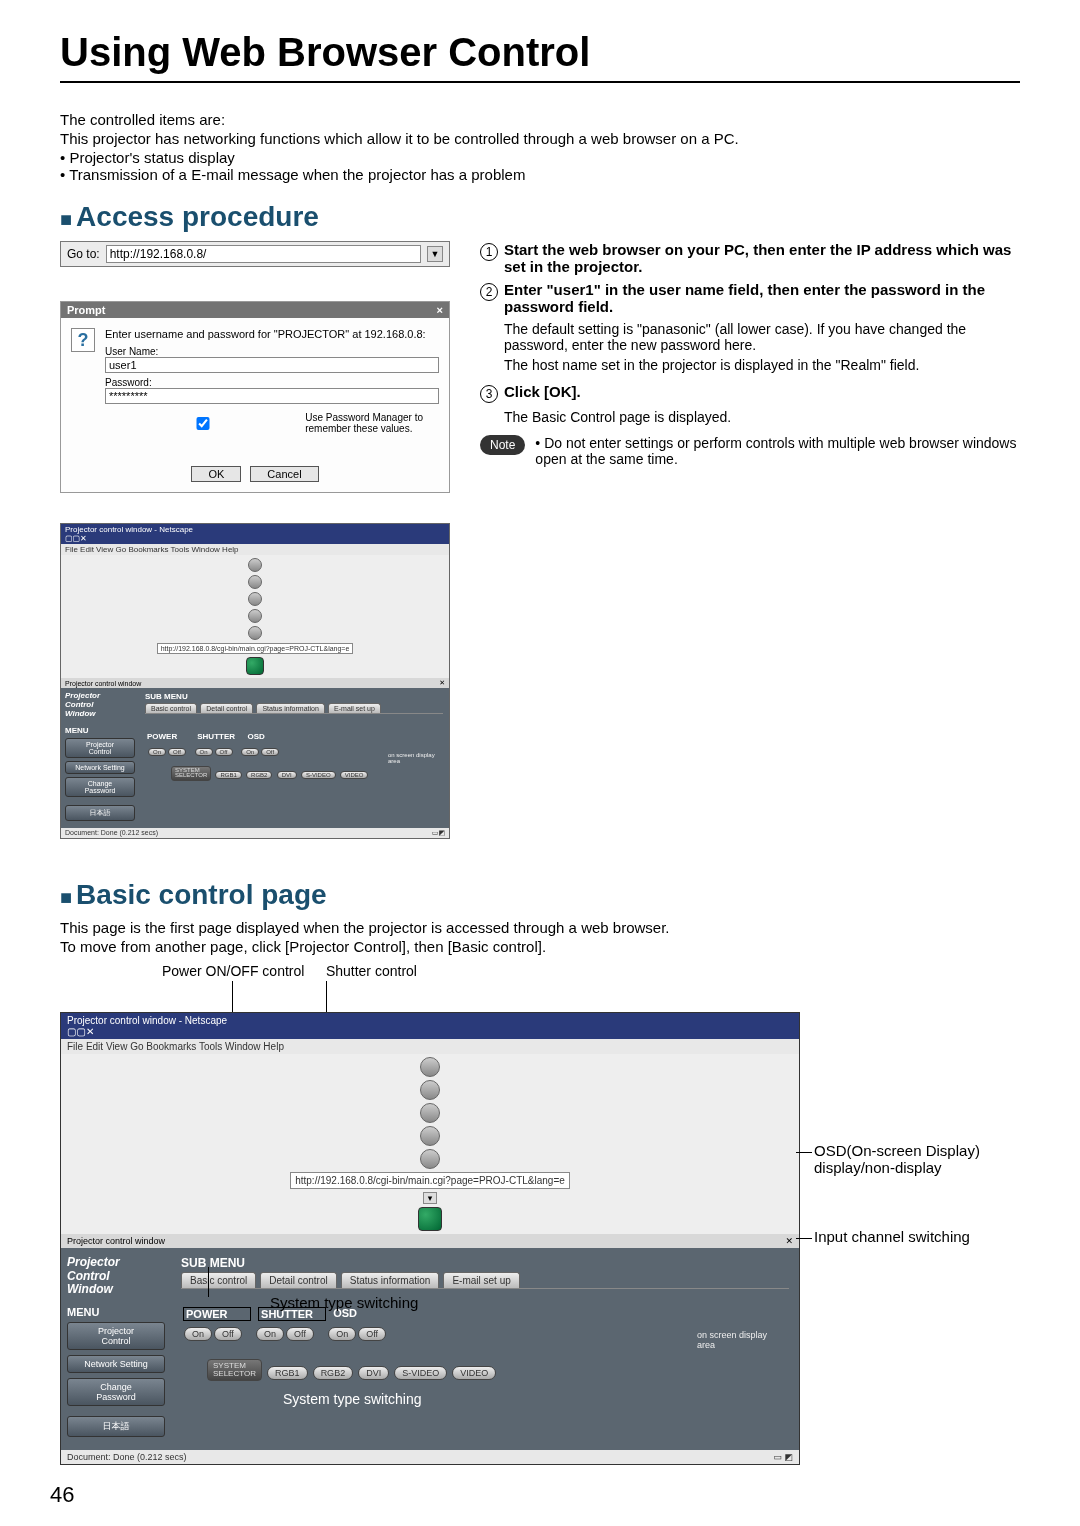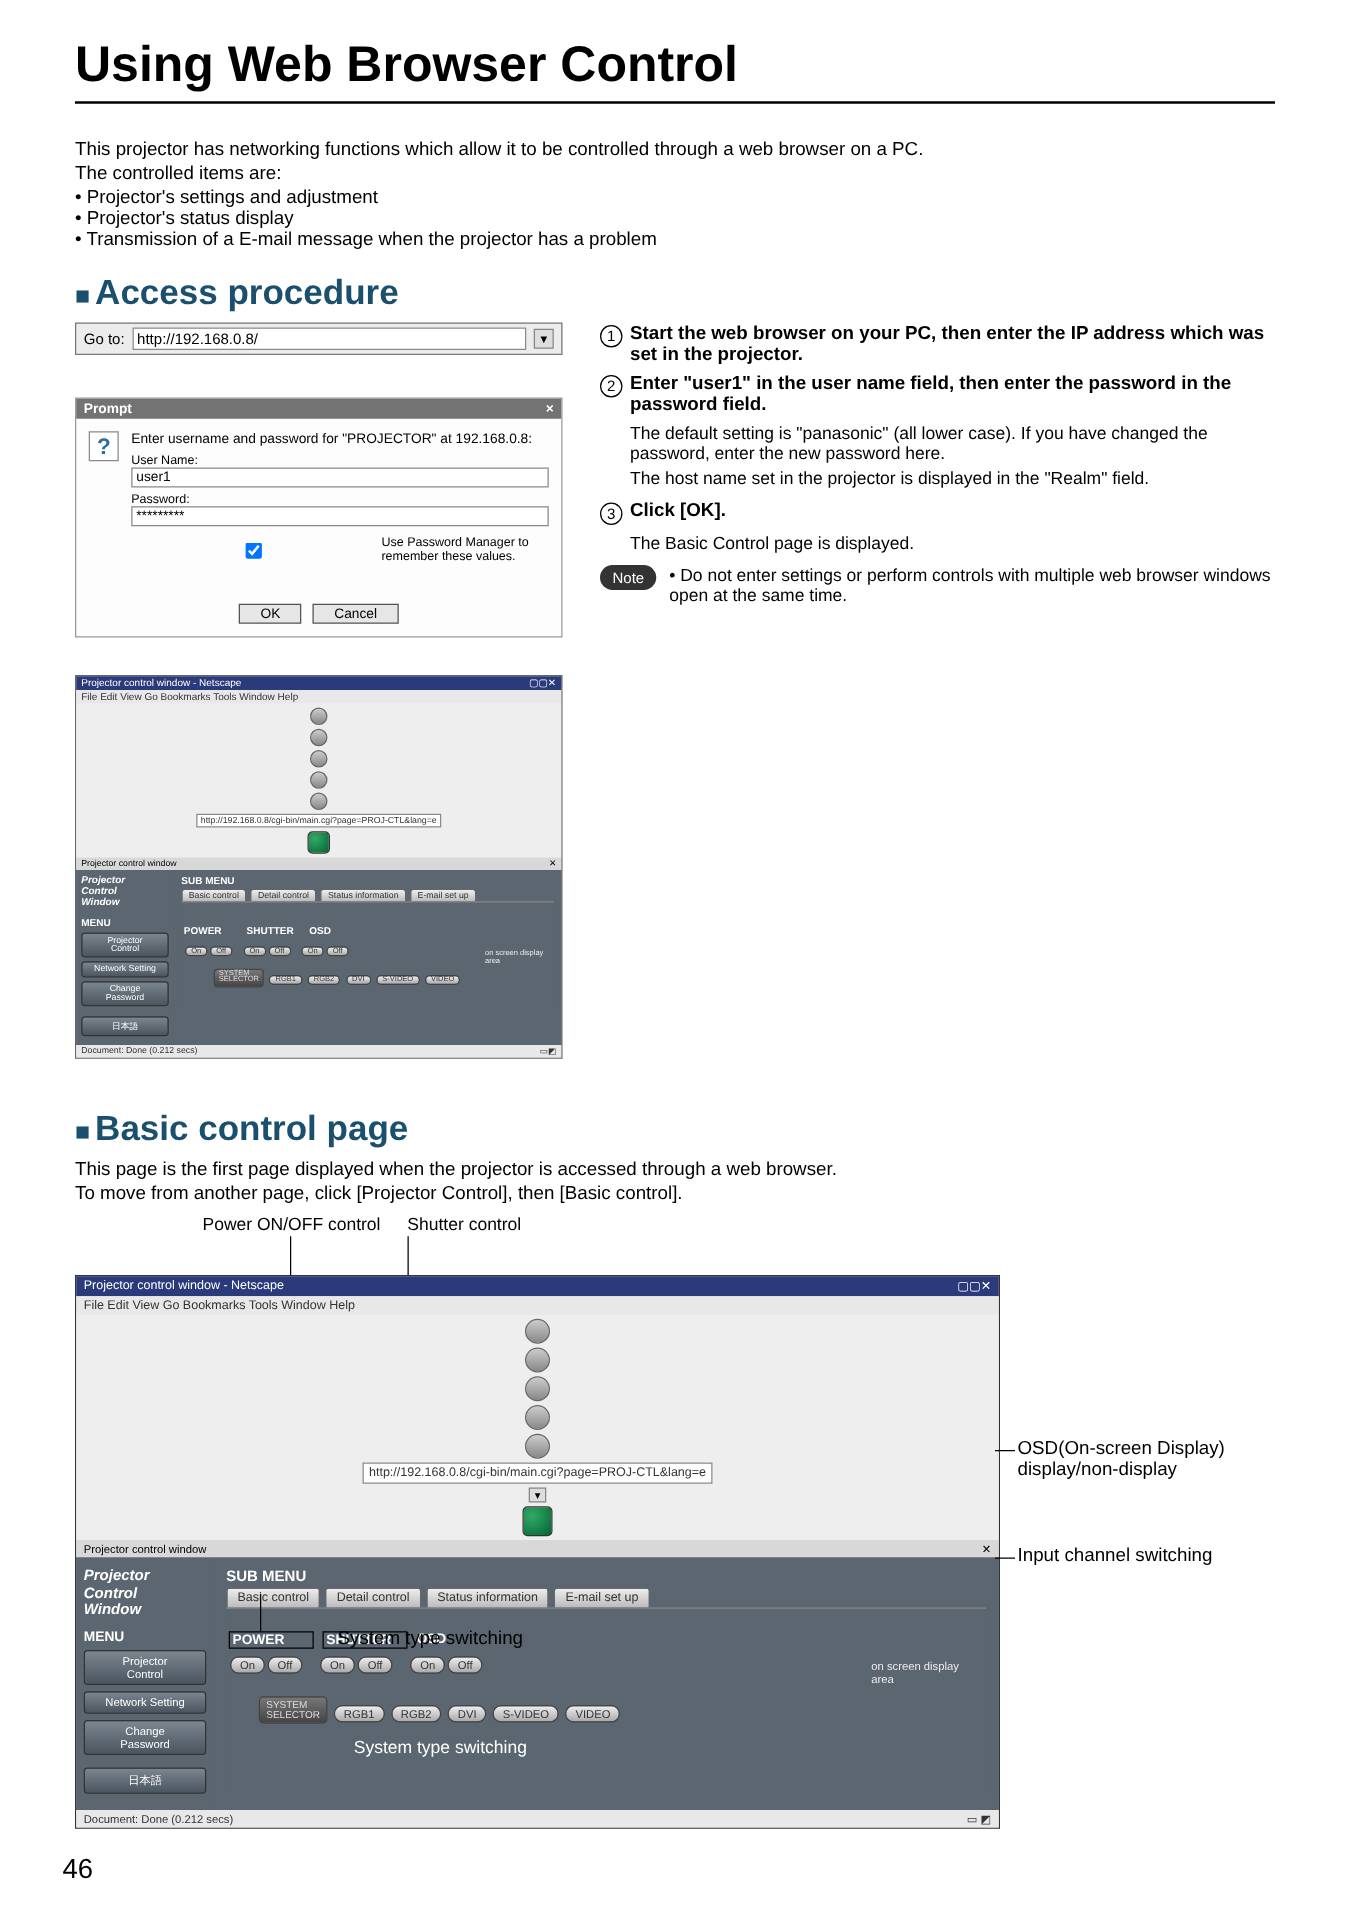--- a/index.html
+++ b/index.html
@@ -111,20 +111,21 @@
     background: #f4f4f4;
     font-size: 8px;
     position: relative;
   }
   .ms-titlebar {
     background: #2a3a7a;
     color: #fff;
     padding: 1px 4px;
     display:flex; justify-content:space-between;
     font-size: 8px;
+    flex-direction: column;
   }
   .ms-menu { background:#e8e8e8; padding:1px 4px; font-size:8px; color:#333; }
   .ms-toolbar {
     background:#eee;
     padding:3px 4px;
     display:flex; align-items:center; gap:3px;flex-direction:column;
   }
   .ms-toolbar .circ {
     width: 14px; height:14px; border-radius:50%;
     background: linear-gradient(#ccc,#888);
@@ -279,24 +280,23 @@
     display:inline-block;
     white-space: nowrap;
   }
 </style>
 </head>
 <body>
 
 <h1 class="title">Using Web Browser Control</h1>
 
 <div class="intro">
+  <p>The controlled items are:</p>
   <p>This projector has networking functions which allow it to be controlled through a web browser on a PC.</p>
-  <p>The controlled items are:</p>
   <ul>
-    <li>• Projector's settings and adjustment</li>
     <li>• Projector's status display</li>
     <li>• Transmission of a E-mail message when the projector has a problem</li>
   </ul>
 </div>
 
 <h2 class="section-head"><span class="sq">■</span><span>Access procedure</span></h2>
 
 <div class="two-col">
   <div class="left-col">
 

